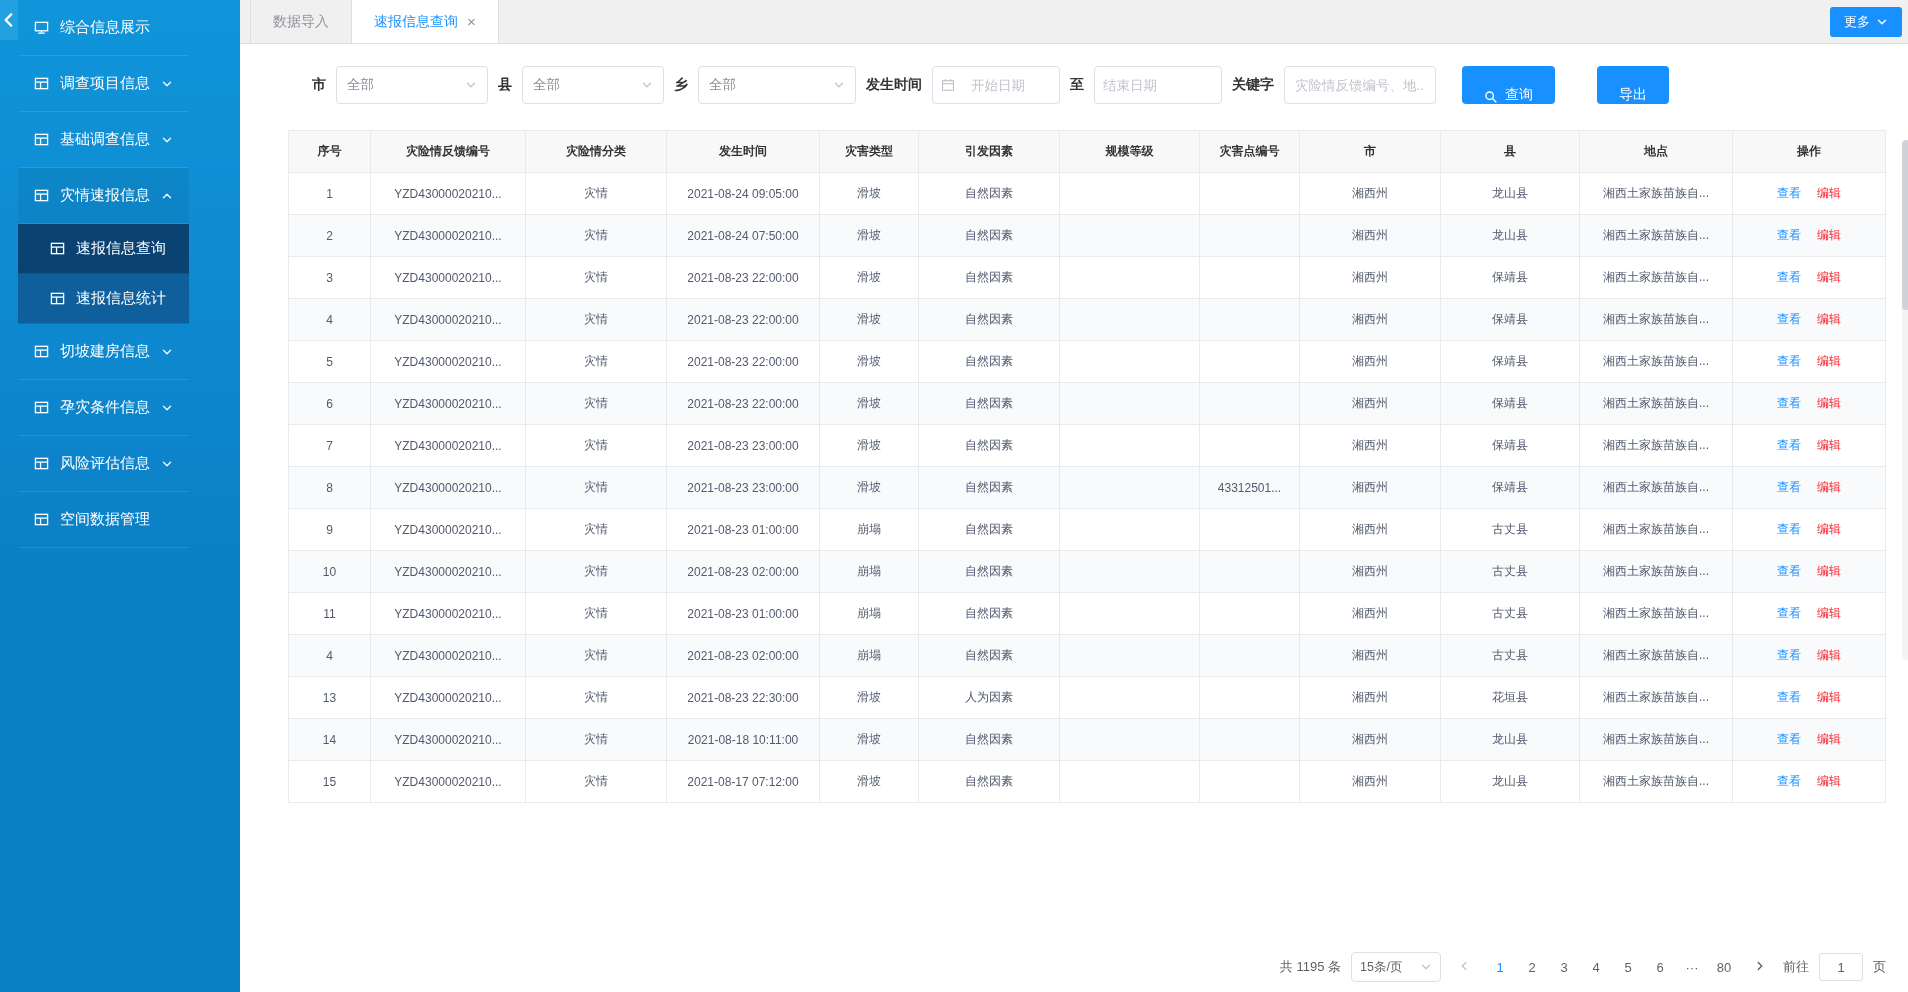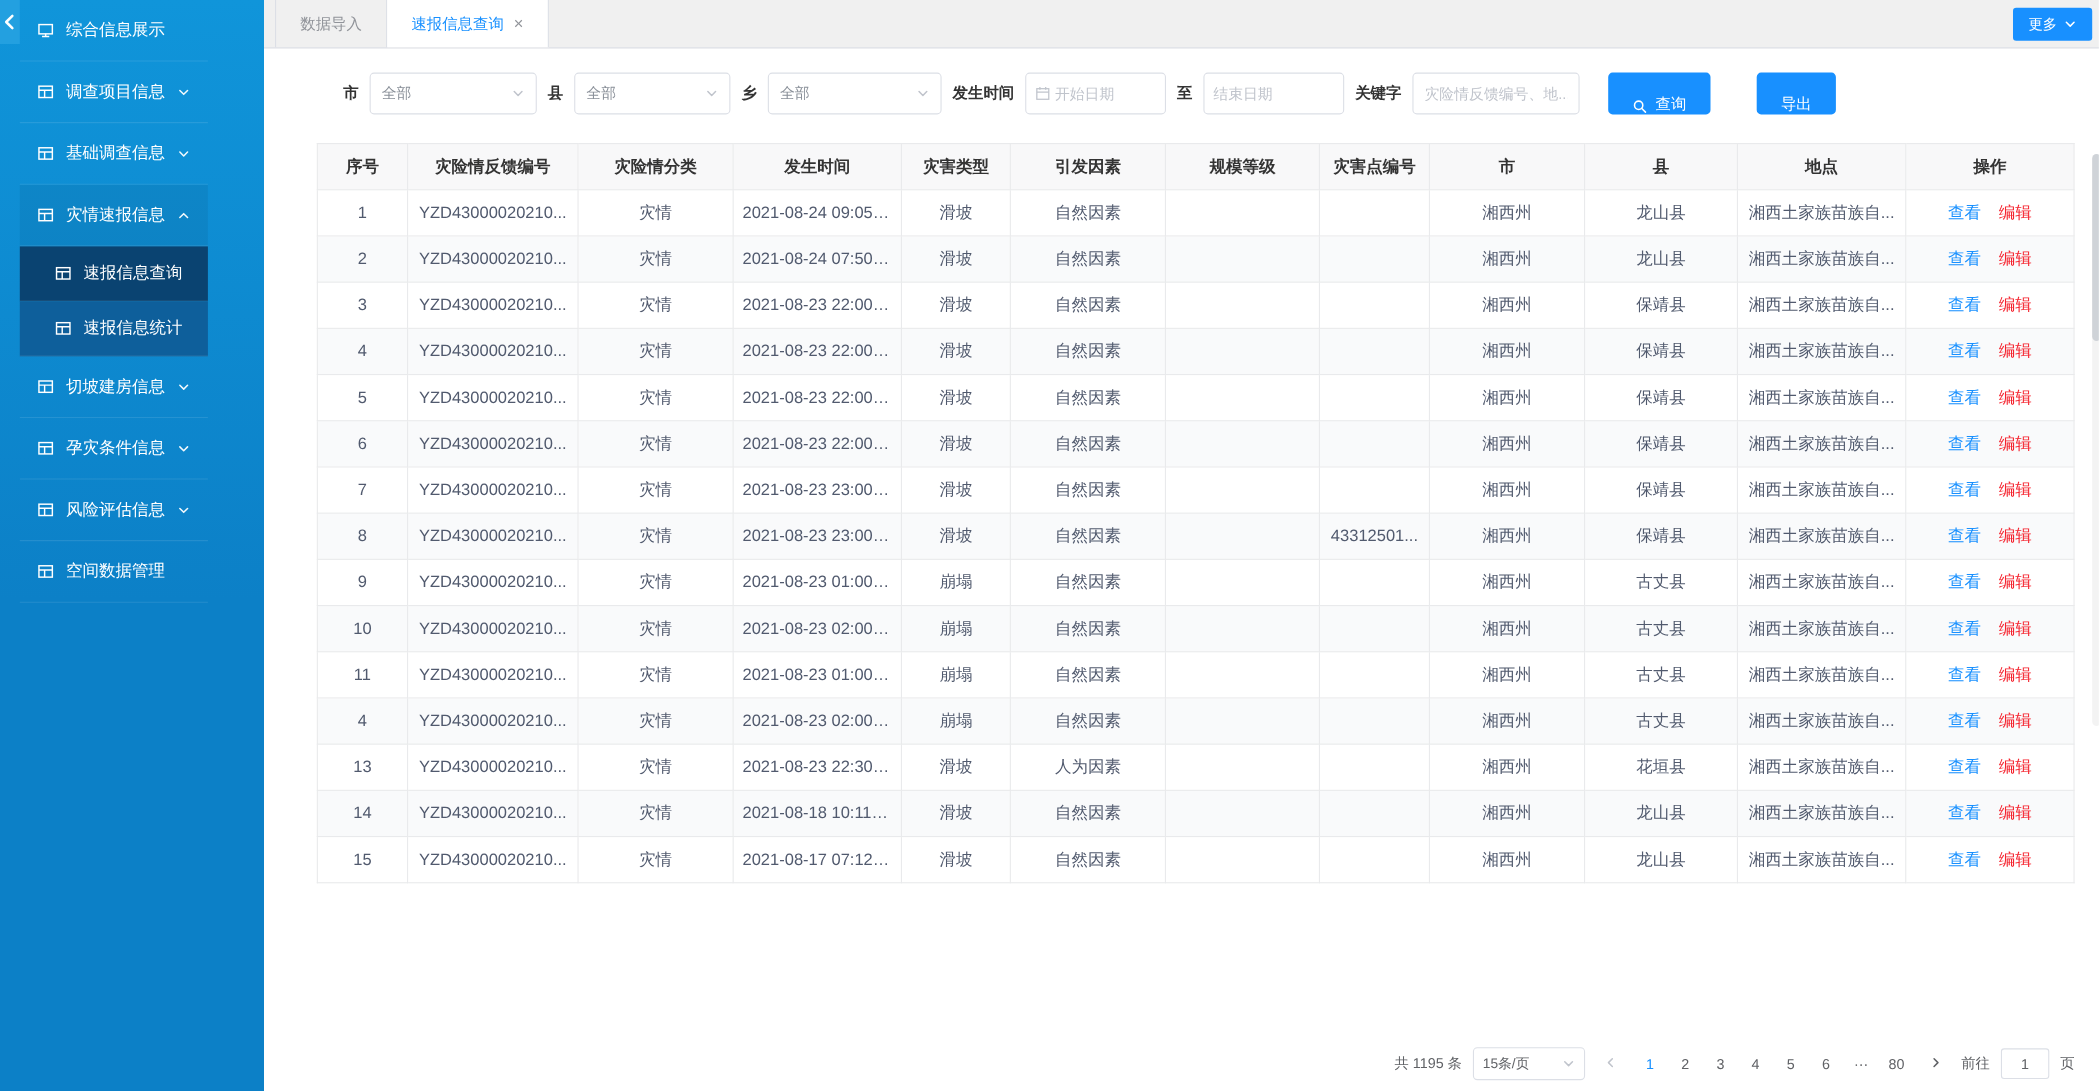--- a/index.html
+++ b/index.html
@@ -30,44 +30,44 @@
   .more-btn{position:absolute;right:10px;top:7px;height:30px;padding:0 14px;background:#1890ff;color:#fff;border:none;border-radius:3px;font-size:13px;display:flex;align-items:center;gap:6px;cursor:pointer;font-family:Liberation Sans, sans-serif}
 
   
   .content{flex:1;padding:22px 26px 0 48px}
   .filterbar{display:flex;align-items:center;gap:10px;padding-left:24px;margin-bottom:26px;font-size:14px}
   .f-label{white-space:nowrap;color:#333;font-weight:bold}
   .select{height:38px;background:#fff;border:1px solid #dcdfe6;border-radius:4px;display:flex;align-items:center;justify-content:space-between;padding:12px 10px;cursor:pointer}
   .select .val{font-size:13.5px;color:#8a9099;white-space:nowrap;overflow:hidden;text-overflow:ellipsis}
   .sel-city{width:152px}.sel-county{width:142px}.sel-town{width:158px}
   .gray{color:#c0c4cc}
-  .date-box{height:38px;width:128px;border:1px solid #dcdfe6;border-radius:4px;display:flex;align-items:center;gap:4px;padding:0 8px;background:#fff}
+  .date-box{height:38px;width:128px;border:1px solid #dcdfe6;border-radius:4px;display:flex;align-items:center;gap:16px;padding:0 8px;background:#fff}
   .date-box input{border:none;outline:none;width:100%;font-size:13.5px;color:#606266;font-family:inherit;background:transparent}
   input::placeholder{color:#c0c4cc}
   .cal{color:#c0c4cc}
   .keyword-input{height:38px;width:152px;border:1px solid #dcdfe6;border-radius:4px;padding:0 10px;font-size:13.5px;color:#606266;outline:none;font-family:inherit}
   .btn{height:38px;padding:0 22px;background:#1890ff;color:#fff;border:none;border-radius:4px;font-size:14px;display:flex;align-items:flex-end;gap:7px;cursor:pointer;font-family:inherit;white-space:nowrap}
   .search-btn{margin-left:16px}
   .export-btn{margin-left:32px}
 
   
-  table{border-collapse:collapse;table-layout:fixed;width:1597px;font-size:15px}
+  table{border-collapse:collapse;table-layout:fixed;width:1597px;font-size:12px}
   th,td{border:1px solid #e9eaec;height:42px;text-align:center;padding:0 8px;overflow:hidden;white-space:nowrap;text-overflow:ellipsis}
   th{background:#f8f8f9;color:#333;font-weight:bold}
   td{color:#515a6e}
   tbody tr:nth-child(even){background:#f9fafb}
   .view-link{color:#1890ff;cursor:pointer;margin-right:16px}
   .edit-link{color:#f5222d;cursor:pointer}
   col.c0{width:82px}col.c1{width:155px}col.c2{width:141px}col.c3{width:153px}
   col.c4{width:99px}col.c5{width:141px}col.c6{width:140px}col.c7{width:100px}
   col.c8{width:141px}col.c9{width:139px}col.c10{width:153px}col.c11{width:153px}
 
   
   .pagination{position:absolute;right:26px;bottom:10px;display:flex;align-items:center;gap:10px;font-size:13px;color:#606266}
-  .select.small{height:30px;width:102px;padding:0 8px}
+  .select.small{height:30px;width:90px;padding:0 8px}
   .select.small .val{font-size:12.5px;color:#606266}
   .pages{display:flex;align-items:center;gap:6px}
   .page-btn{min-width:26px;height:28px;background:transparent;border:none;font-size:13px;color:#606266;cursor:pointer;font-family:inherit}
   .page-btn.active{color:#1890ff}
   .page-btn.arrow.prev{color:#c0c4cc}
   .page-btn.arrow.next{color:#606266}
   .goto-input{width:44px;height:28px;border:1px solid #dcdfe6;border-radius:3px;text-align:center;font-size:13px;color:#606266;outline:none;font-family:inherit}
 
   
   .v-scrollbar{position:absolute;right:2px;top:140px;width:8px;height:520px;background:#f3f3f3;border-radius:4px}

